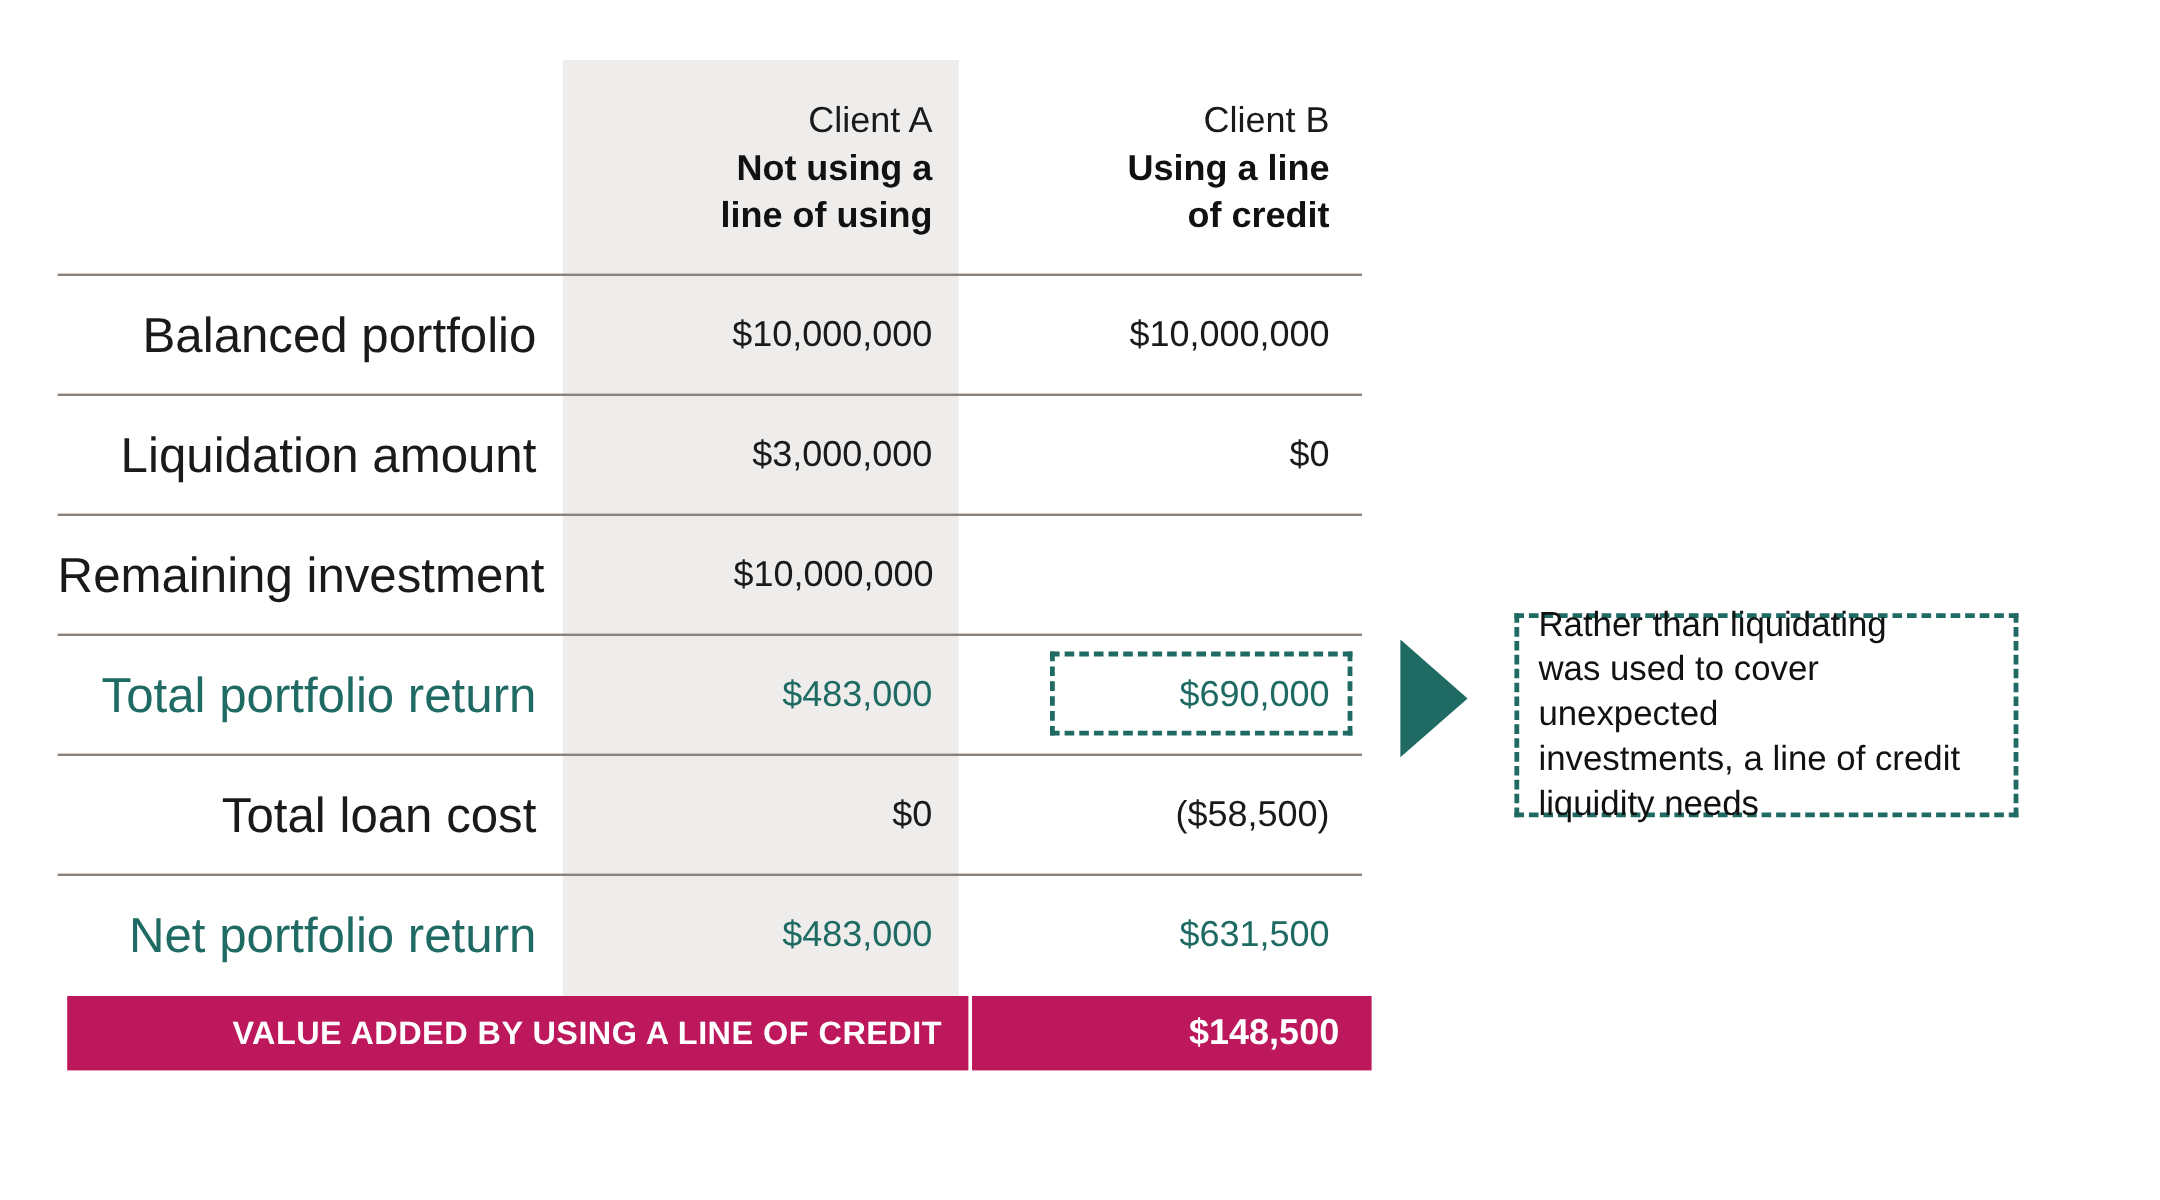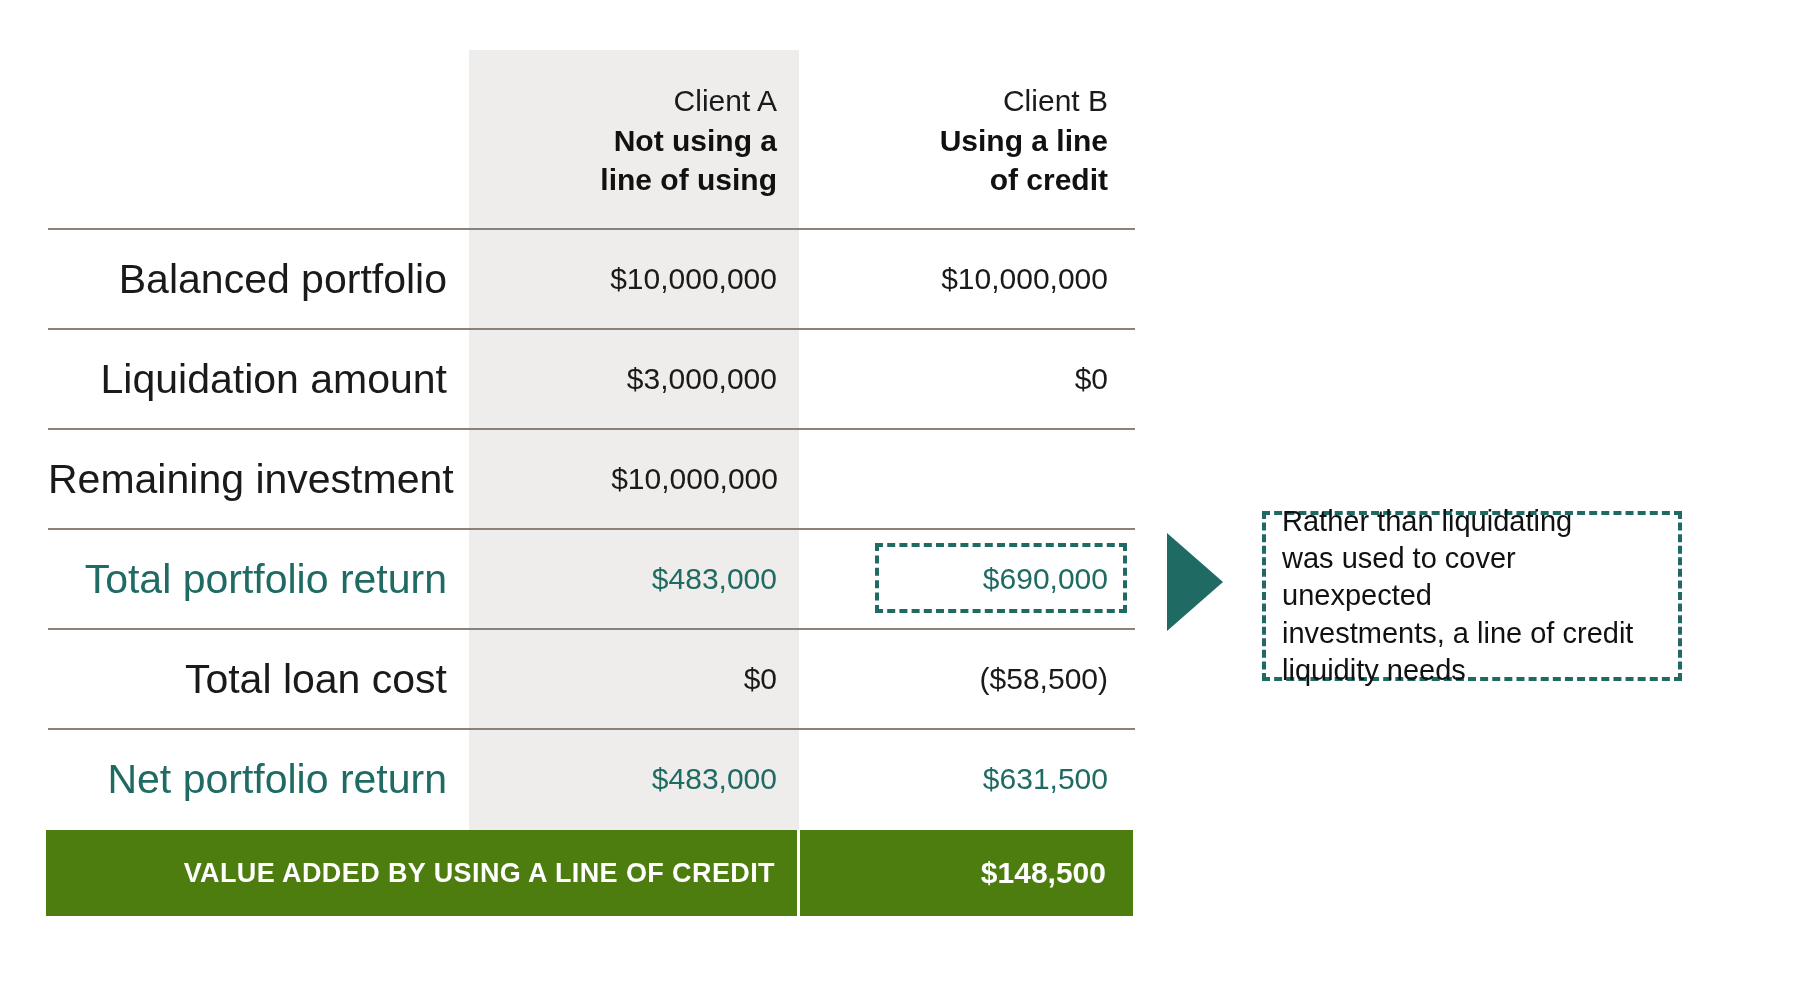--- a/index.html
+++ b/index.html
@@ -129,25 +129,25 @@
     width: 252px;
     height: 70px;
     border: 4px dashed #1f6b64;
     box-sizing: border-box;
     z-index: 3;
   }
 
   
   .footer-bar {
     position: absolute;
-    left: 46px;
+    left: 56px;
     top: 830px;
     width: 1087px;
-    height: 86px;
-    background: #4d7c0f;
+    height: 62px;
+    background: #be185d;
     display: flex;
     align-items: center;
     z-index: 2;
   }
   .footer-label {
     width: 751px;
     box-sizing: border-box;
     text-align: right;
     padding-right: 22px;
     color: #ffffff;

